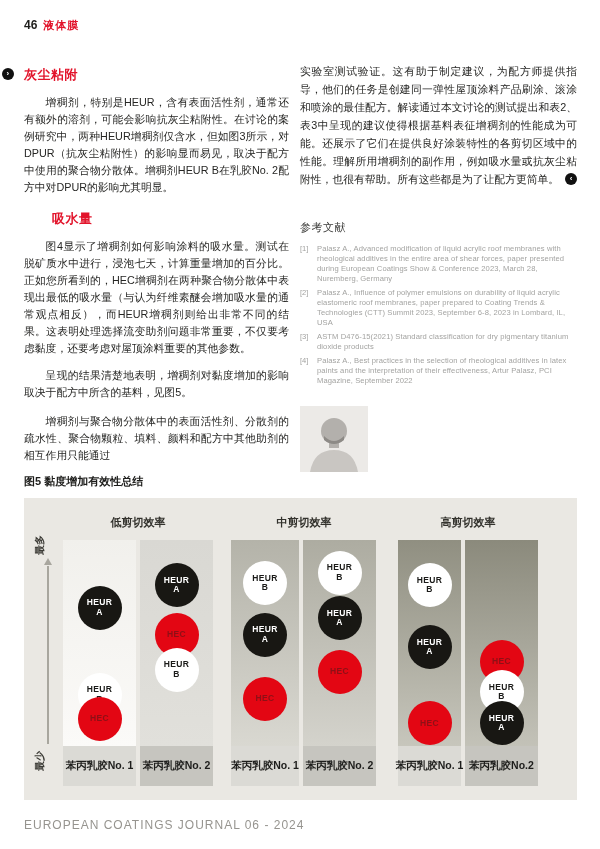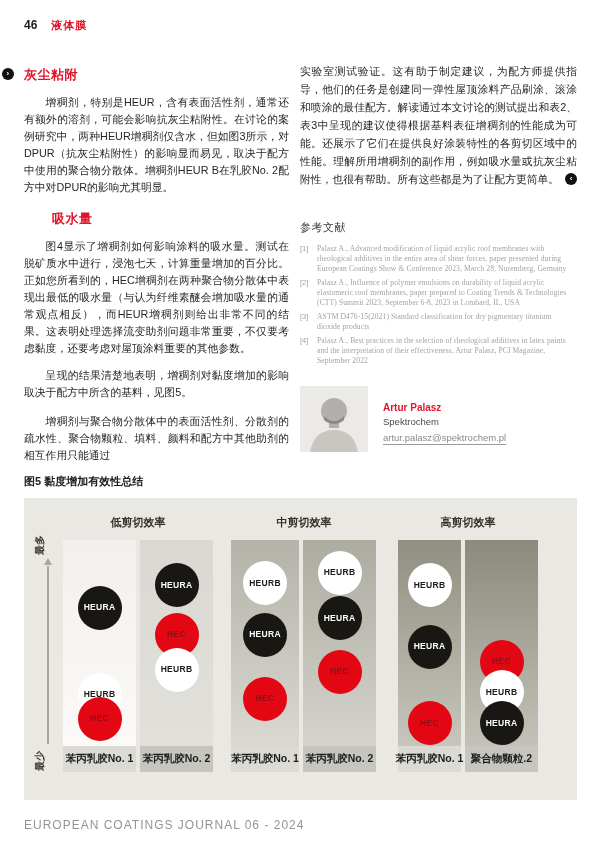--- a/index.html
+++ b/index.html
@@ -3,21 +3,21 @@
 <meta charset="utf-8">
 <style>
   * { margin:0; padding:0; box-sizing:border-box; }
   html,body { width:600px; height:849px; }
   body {
     position:relative; background:#ffffff; overflow:hidden;
     font-family:"Liberation Sans","DejaVu Sans",sans-serif;
     color:#2a2a28; -webkit-font-smoothing:antialiased;
   }
   
-  .page-header { position:absolute; left:24px; top:18px; display:flex; align-items:baseline; gap:14px; }
+  .page-header { position:absolute; left:24px; top:18px; display:flex; align-items:baseline; gap:6px; }
   .page-num { font-size:12px; font-weight:bold; color:#1d1d1b; }
   .section-title { font-size:11px; font-weight:bold; color:var(--accent,#e2142b); letter-spacing:1px; }
   
   .col-left  { position:absolute; left:24px;  top:60px; width:265px; }
   .col-right { position:absolute; left:300px; top:62px; width:277px; }
   .heading { font-size:13px; font-weight:bold; color:var(--accent,#e2142b); letter-spacing:0.5px; }
   .h1 { margin-top:6px; position:relative; }
   .h2 { margin-top:14px;margin-left:28px; }
   .h3 { margin-top:8px; }
   .marker {
@@ -31,46 +31,46 @@
   .end-marker {
     position:absolute; right:0; bottom:3px; width:12px; height:12px; border-radius:50%;
     background:#111; color:#fff; font-size:8px; font-weight:bold;
     display:flex; align-items:center; justify-content:center; line-height:1;
   }
   
   .refs-title { margin-top:32px; font-size:11px; color:#3a3a38; letter-spacing:0.5px; }
   ol.refs { list-style:none; margin-top:9px; }
   ol.refs li { display:flex; margin-bottom:4px; }
   .refnum { flex:0 0 17px; font-size:7.6px; line-height:10px; color:#a3a3a1; }
-  .reftext { flex:1; font-size:7.6px; line-height:10px; color:#a3a3a1; letter-spacing:0.1px; text-align:left;font-family:Liberation Serif, serif; }
+  .reftext { flex:1; font-size:7.6px; line-height:10px; color:#a3a3a1; letter-spacing:0.1px; text-align:left; }
   
   .author { margin-top:20px; display:flex; }
   .author-photo { width:68px; height:66px; flex:0 0 68px; background:#ecebe8; }
   .author-meta { margin-left:15px; padding-top:16px; }
   .author-name { font-size:10px; font-weight:bold; color:var(--accent,#e2142b); }
   .author-org  { font-size:9.5px; color:#4a4a48; margin-top:3px; }
   .author-mail { display:inline-block; font-size:9.5px; color:#8a8a88; margin-top:3px;
                  border-bottom:1px solid #9a9a98; padding-bottom:1px; }
   
   .fig-caption { position:absolute; left:24px; top:474px; font-size:11px; font-weight:bold; color:#1d1d1b; }
   .fig-box { position:absolute; left:24px; top:498px; width:553px; height:302px; background:#eae8e3; }
   .panel-title { position:absolute; top:17px; transform:translateX(-50%); font-size:11px; font-weight:bold; color:#33322d; white-space:nowrap; }
   .column { position:absolute; top:42px; height:206px; }
   .shade-1 { background:linear-gradient(180deg,#f1f0ec,#fbfaf8); }
   .shade-2 { background:linear-gradient(180deg,#d9d8d3,#e1e0db); }
   .shade-3 { background:linear-gradient(180deg,#b4b3a9,#d9d8d1); }
   .shade-4 { background:linear-gradient(180deg,#adac a1,#d4d3cc); }
   .shade-4 { background:linear-gradient(180deg,#adaca1,#d4d3cc); }
   .shade-5 { background:linear-gradient(180deg,#908f81,#c7c6bc); }
   .shade-6 { background:linear-gradient(180deg,#8b8a7c,#c3c2b8); }
-  .strip { position:absolute; top:248px; height:26px; display:flex; align-items:center; justify-content:center;
+  .strip { position:absolute; top:248px; height:40px; display:flex; align-items:center; justify-content:center;
            font-size:10.5px; font-weight:bold; color:#1d1d1b; white-space:nowrap; }
   .strip-light { background:#dbdad5; }
   .strip-dark  { background:#c6c5bf; }
-  .bubble { position:absolute; width:44px; height:44px; border-radius:50%; display:flex; flex-direction:row;
+  .bubble { position:absolute; width:44px; height:44px; border-radius:50%; display:flex; flex-direction:column;
             align-items:center; justify-content:center; font-size:8.5px; font-weight:bold; line-height:9.5px;
             letter-spacing:0.3px; text-align:center; }
   .bubble.black { background:var(--bubble-black,#181713); color:#fff; }
   .bubble.white { background:#ffffff; color:#1b1b19; }
   .bubble.red   { background:var(--bubble-red,#e30613); color:#8e1016; }
   
   .axis-line { position:absolute; left:23px; top:68px; width:2px; height:178px; background:#a8a69e; }
   .axis-arrow { position:absolute; left:20px; top:60px; width:0; height:0;
                 border-left:4px solid transparent; border-right:4px solid transparent;
                 border-bottom:7px solid #a8a69e; }
@@ -132,25 +132,20 @@
   <div class="author">
     <div class="author-photo">
       <svg width="68" height="66" viewBox="0 0 68 66">
         <rect width="68" height="66" fill="#eceae7"></rect>
         <circle cx="34" cy="25" r="13" fill="#b3b0ac"></circle>
         <rect x="29" y="33" width="10" height="9" fill="#b3b0ac"></rect>
         <path d="M10 66 Q14 44 34 44 Q54 44 58 66 Z" fill="#c9c6c2"></path>
         <path d="M24 30 Q34 40 44 30 L44 34 Q34 42 24 34 Z" fill="#8d8a86"></path>
       </svg>
     </div>
-    <div class="author-meta">
-      <div class="author-name">Artur Palasz</div>
-      <div class="author-org">Spektrochem</div>
-      <span class="author-mail">artur.palasz@spektrochem.pl</span>
-    </div>
   </div>
 </div>
 
 <div class="fig-caption">图5 黏度增加有效性总结</div>
 <div class="fig-box" id="figBox">
   <div class="axis-arrow"></div>
   <div class="axis-line"></div>
   <div class="axis-label axis-top">最多</div>
   <div class="axis-label axis-bottom">最少</div>
 
@@ -227,16 +222,16 @@
       <div>HEC</div>
     </div>
     <div class="bubble white" style="left: 455.5px; top: 172.44px;">
       <div>HEUR</div>
       <div>B</div>
     </div>
     <div class="bubble black" style="left: 455.5px; top: 203.34px;">
       <div>HEUR</div>
       <div>A</div>
     </div>
-    <div class="strip strip-dark" style="left: 441px; width: 73px;">聚合物颗粒.2</div>
+    <div class="strip strip-dark" style="left: 441px; width: 73px;">苯丙乳胶No.2</div>
   </div>
 
 <div class="page-footer">EUROPEAN COATINGS JOURNAL 06 - 2024</div>
 
 </body></html>

